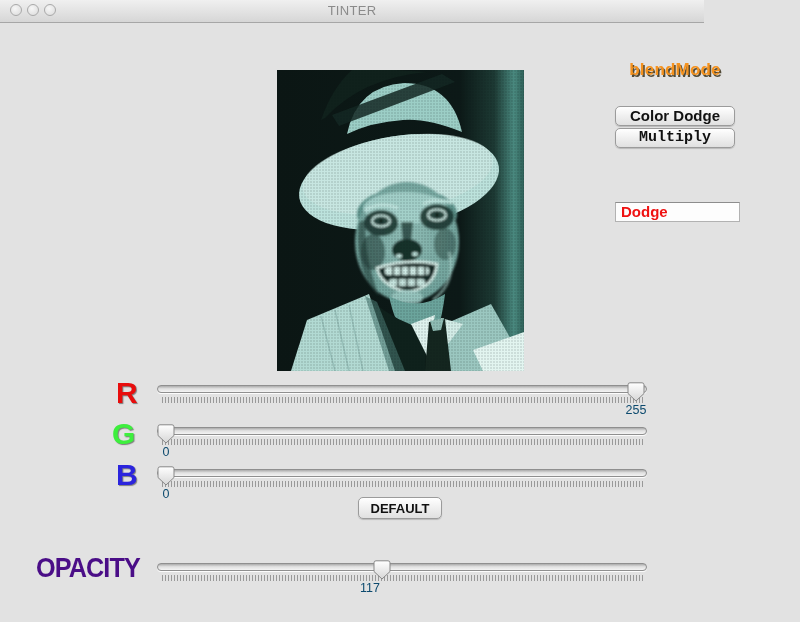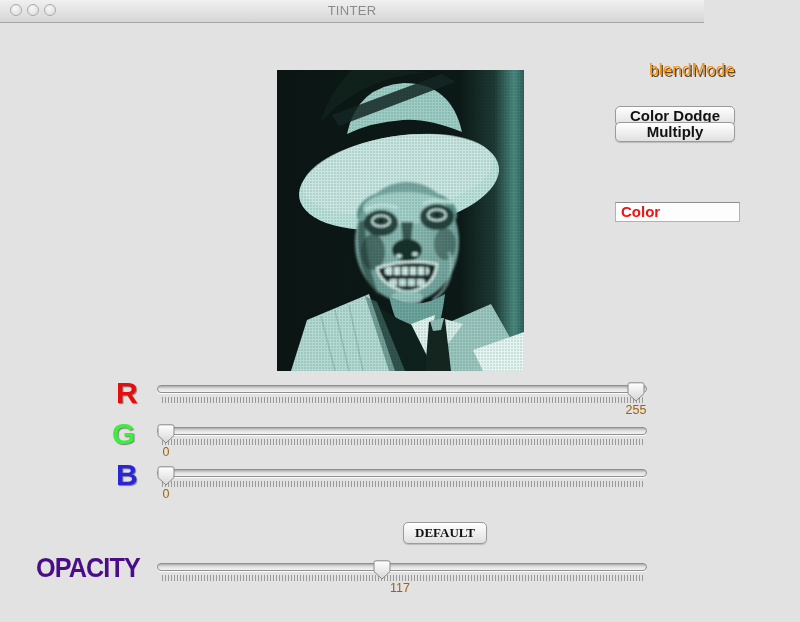--- a/index.html
+++ b/index.html
@@ -28,34 +28,34 @@
     text-align:center;line-height:22px;
     font-size:13px;color:#8b8b8b;letter-spacing:.3px;
   }
 
   
   .portrait{position:absolute;left:277px;top:70px;width:247px;height:301px;}
 
   
   .blend-title{
     position:absolute;left:615px;top:60px;width:120px;
-    text-align:right;font-size:17px;font-weight:normal;
+    text-align:center;font-size:17px;font-weight:bold;
     text-shadow:1.5px 1.5px 0 rgba(45,35,10,.8);
     letter-spacing:.2px;
   }
   .blend-btn{
     position:absolute;left:615px;width:120px;height:20px;
     border:1px solid #9b9b9b;border-radius:5px;
     background:linear-gradient(#ffffff,#f1f1f1 45%,#e0e0e0);
     box-shadow:0 1px 1px rgba(0,0,0,.18);
     font-family:"Liberation Sans",sans-serif;
     font-size:15px;font-weight:bold;color:#111;
     padding:0;line-height:18px;cursor:default;
   }
-  .btn-1{top:106px;} .btn-2{top:122px;} .btn-3{top:170px;}
+  .btn-1{top:106px;} .btn-2{top:128px;font-family:Liberation Mono, monospace;} .btn-3{top:170px;}
   .inks-field{
     position:absolute;left:615px;top:202px;width:118px;height:18px;
     background:#fdfdfd;border:1px solid #b2b2b2;border-top-color:#8d8d8d;
     font-size:15px;font-weight:bold;line-height:18px;padding-left:5px;
     box-sizing:content-box;
   }
 
   
   .chan-label{
     position:absolute;font-size:30px;font-weight:bold;
@@ -79,32 +79,32 @@
   .trk-r{top:385px;} .trk-g{top:427px;} .trk-b{top:469px;} .trk-o{top:563px;}
   .ticks{
     position:absolute;left:162px;width:482px;height:6px;
     background:repeating-linear-gradient(to right,#999 0,#999 1px,transparent 1px,transparent 3px);
   }
   .tic-r{top:397px;} .tic-g{top:439px;} .tic-b{top:481px;} .tic-o{top:575px;}
   .thumb{position:absolute;width:18px;height:20px;}
   .thm-r{top:382px;} .thm-g{top:424px;} .thm-b{top:466px;} .thm-o{top:560px;}
   .val{
     position:absolute;width:40px;text-align:center;
-    font-size:12.5px;color:#a16207;
+    font-size:12.5px;color:#0c4a6e;
   }
   .val-r{top:403px;} .val-g{top:445px;} .val-b{top:487px;} .val-o{top:581px;}
 
   .default-btn{
-    position:absolute;left:358px;top:522px;width:84px;height:22px;
+    position:absolute;left:358px;top:497px;width:84px;height:22px;
     border:1px solid #9b9b9b;border-radius:5px;
     background:linear-gradient(#ffffff,#f1f1f1 45%,#e0e0e0);
     box-shadow:0 1px 1px rgba(0,0,0,.18);
-    font-family:Liberation Serif, serif;
+    font-family:Liberation Sans, sans-serif;
     font-size:13px;font-weight:bold;color:#111;
-    padding:0;cursor:default;margin-left:45px;
+    padding:0;cursor:default;
   }
   .defs-holder{position:absolute;width:0;height:0;overflow:hidden;}
 </style>
 </head>
 <body>
 
 <div class="window">
 
   <div class="titlebar">
     <div class="lights">
@@ -184,21 +184,21 @@
     <path d="M152,252 L168,249 L174,301 L148,301 Z" fill="#14261f"></path>
     <path d="M153,251 L167,248 L164,260 L156,261 Z" fill="#8fbcb4"></path>
 
     <rect width="247" height="301" fill="url(#ht)"></rect>
   </svg>
 
   <div class="blend-title" style="color: rgb(245, 146, 30);">blendMode</div>
   <button class="blend-btn btn-1">Color Dodge</button>
   <button class="blend-btn btn-2">Multiply</button>
   <div class="inks-field">
-    <span style="color: rgb(239, 18, 18);">Color</span>
+    <span style="color: rgb(239, 18, 18);">Dodge</span>
   </div>
 
   <svg class="defs-holder" aria-hidden="true">
     <defs>
       <linearGradient id="tg" x1="0" y1="0" x2="0" y2="1">
         <stop offset="0" stop-color="#ffffff"></stop>
         <stop offset="1" stop-color="#d6d6d6"></stop>
       </linearGradient>
     </defs>
   </svg>
@@ -228,15 +228,15 @@
   <span class="val val-b" style="left: 146px;">0</span>
 
   <button class="default-btn">DEFAULT</button>
 
   <span class="chan-label lab-o" style="color: rgb(74, 13, 135);">OPACITY</span>
   <div class="track trk-o"></div>
   <div class="ticks tic-o"></div>
   <svg class="thumb thm-o" viewBox="0 0 18 20" style="left: 372.647px;">
     <path d="M3 0.8 L15 0.8 Q17 0.8 17 2.8 L17 11.5 L9 19 L1 11.5 L1 2.8 Q1 0.8 3 0.8 Z" fill="url(#tg)" stroke="#878787" stroke-width="1"></path>
   </svg>
-  <span class="val val-o" style="left: 380px;">117</span>
+  <span class="val val-o" style="left: 350px;">117</span>
 
 </div>
 
 </body></html>

